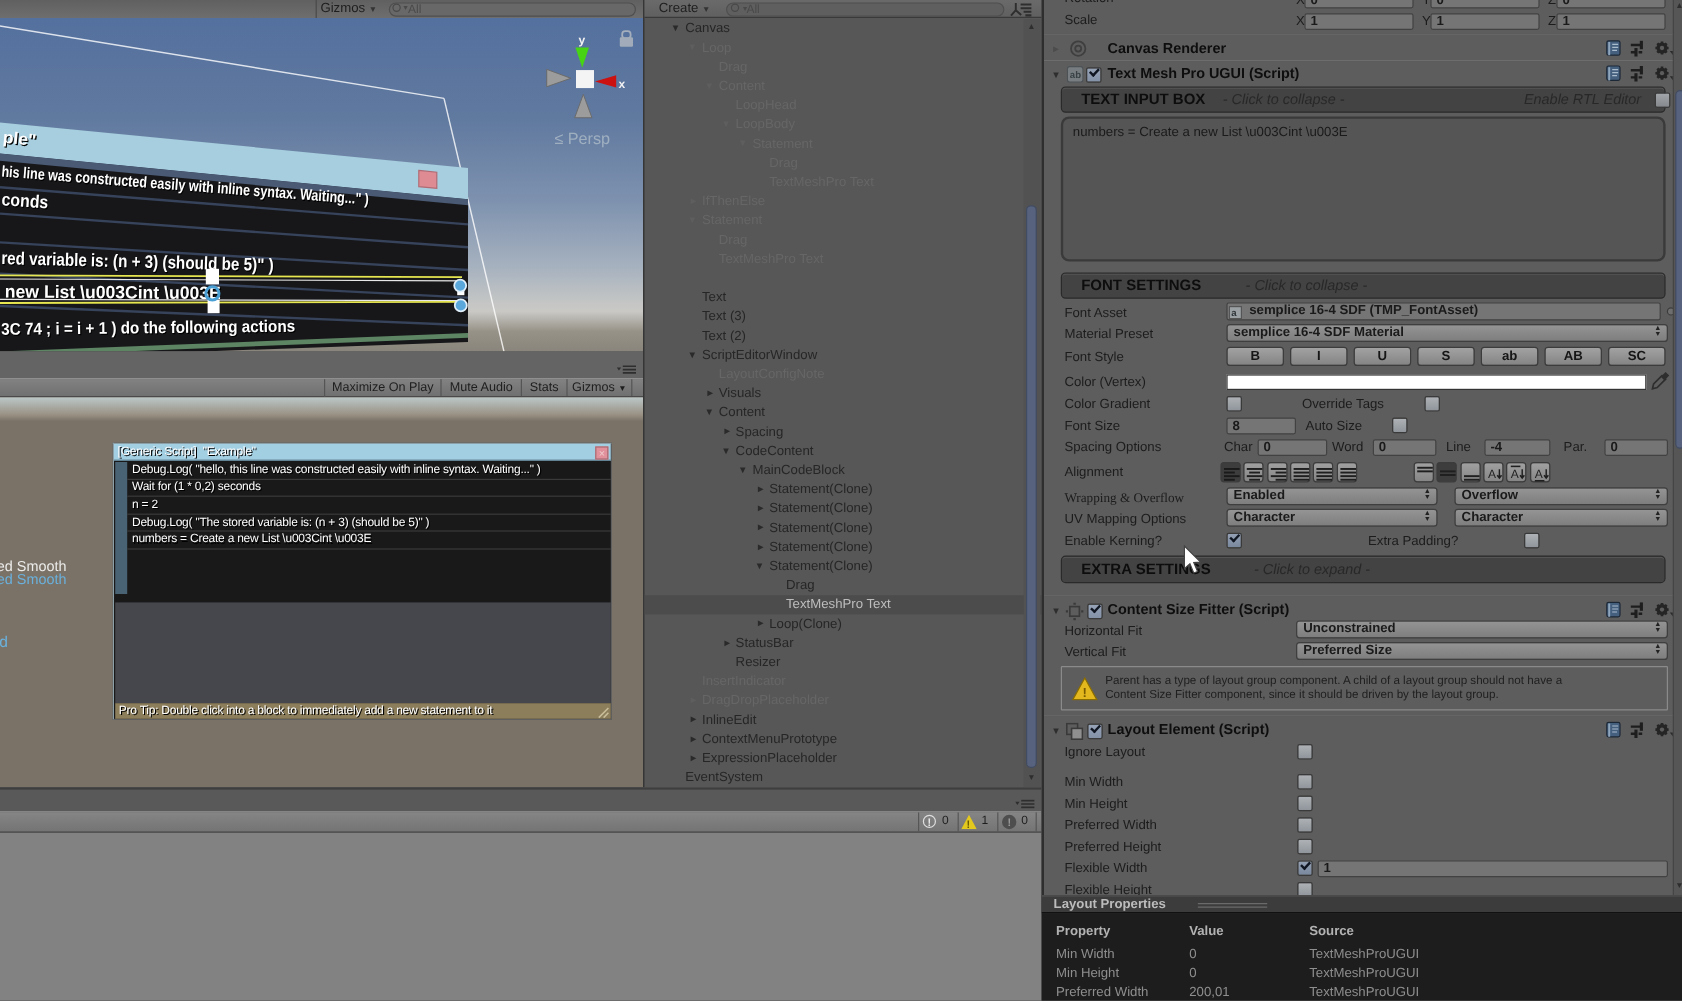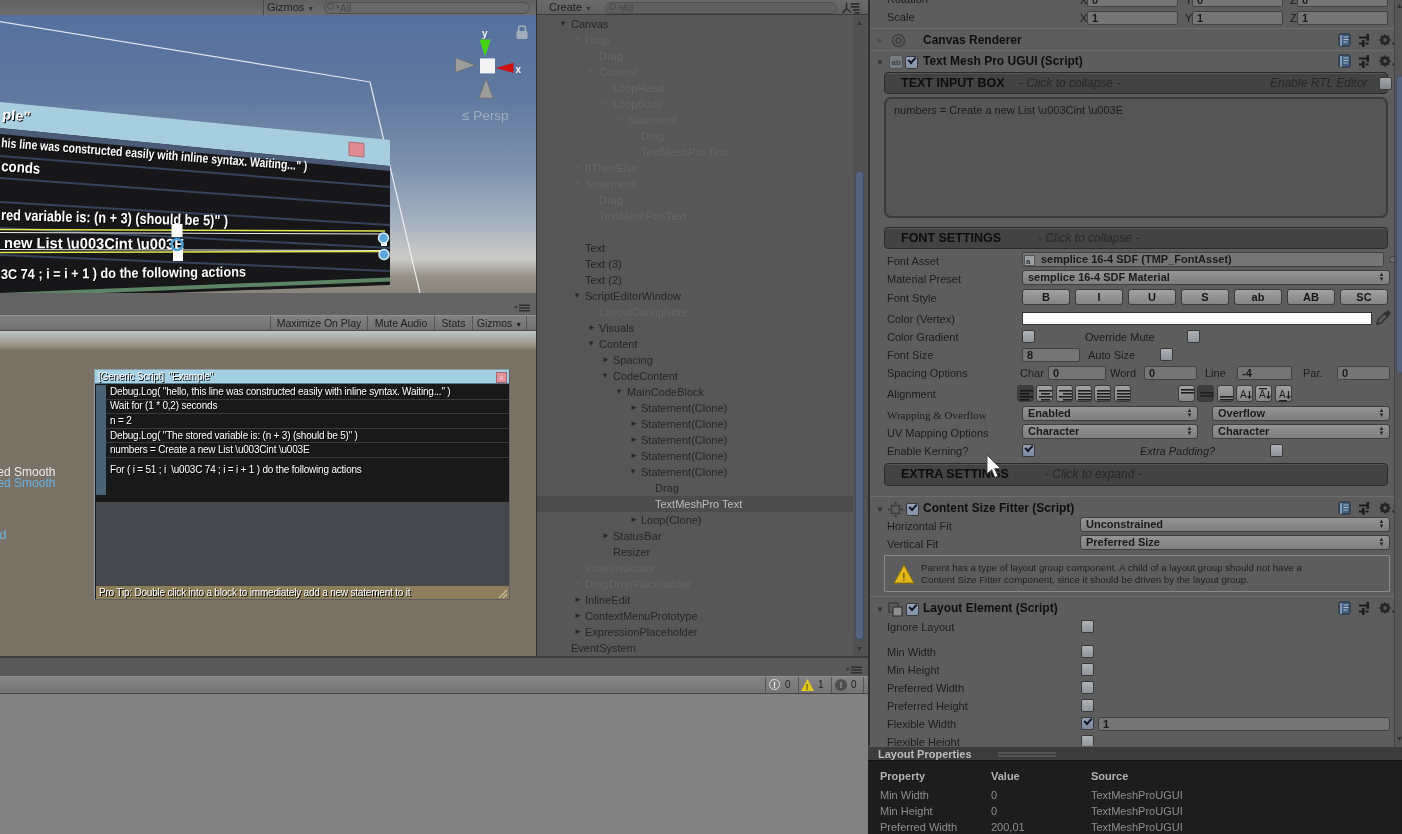--- a/index.html
+++ b/index.html
@@ -135,23 +135,20 @@
         </div>
       <div class="abs" style="left:11px;top:44.2px;width:403px;height:14.6px;border-bottom:1px solid #3a3a3a;">
           <span class="gcode abs" style="left:4px;top:1px;">n = 2</span>
         </div>
       <div class="abs" style="left:11px;top:58.8px;width:403px;height:14.6px;border-bottom:1px solid #3a3a3a;">
           <span class="gcode abs" style="left:4px;top:1px;">Debug.Log( "The stored variable is: (n + 3) (should be 5)" )</span>
         </div>
       <div class="abs" style="left:11px;top:73.4px;width:403px;height:14.6px;border-bottom:1px solid #3a3a3a;">
           <span class="gcode abs" style="left:4px;top:1px;">numbers = Create a new List \u003Cint \u003E</span>
         </div>
-      <div class="abs" style="left:11px;top:93px;width:403px;height:14.6px;">
-          <span class="gcode abs" style="left:4px;top:1px;">For ( i = 51 ; i &nbsp;\u003C 74 ; i = i + 1 ) do the following actions</span>
-        </div>
 
 
       <div class="abs" style="left:1px;top:132px;width:413px;height:84px;background:#45474d;"></div>
 
       <div class="abs" style="left:1px;top:216px;width:413px;height:13px;background:#8c7e5b;">
         <span class="gcode abs" style="left:3px;top:1px;">Pro Tip: Double click into a block to immediately add a new statement to it</span>
         <svg class="abs" style="right:1px;top:3px;" width="10" height="10">
             <path d="M9,1 L1,9 M9,5 L5,9" stroke="#c8bd9a" stroke-width="1.3"></path>
           </svg>
       </div>
@@ -466,21 +463,21 @@
   <div class="btn" style="left:417px;top:289px;width:48px;">AB</div>
   <div class="btn" style="left:470px;top:289px;width:48px;">SC</div>
   <span class="lbl" style="left:17px;top:313px;">Color (Vertex)</span>
   <div class="abs" style="left:152px;top:312px;width:350px;height:13px;background:#fff;border:1px solid #333;"></div>
   <svg class="abs" style="left:506px;top:309px;" width="15" height="16">
       <path d="M12,1 l3,3 l-4,4 l-3,-3 z" fill="#2e2e2e"></path>
       <path d="M9,4 L2,11 l-1,4 l4,-1 l7,-7 z" fill="none" stroke="#2e2e2e" stroke-width="1.4"></path>
     </svg>
   <span class="lbl" style="left:17px;top:331px;">Color Gradient</span>
   <div class="cb" style="left:152px;top:330px;"></div>
-  <span class="lbl" style="left:215px;top:331px;">Override Mute</span>
+  <span class="lbl" style="left:215px;top:331px;">Override Tags</span>
   <div class="cb" style="left:317px;top:330px;"></div>
   <span class="lbl" style="left:17px;top:349px;">Font Size</span>
   <div class="fld" style="left:152px;top:348px;width:58px;">8</div>
   <span class="lbl" style="left:218px;top:349px;">Auto Size</span>
   <div class="cb" style="left:290px;top:348px;"></div>
   <span class="lbl" style="left:17px;top:367px;">Spacing Options</span>
   <span class="lbl" style="left:150px;top:367px;">Char</span>
   <div class="fld" style="left:178px;top:366px;width:58px;">0</div>
   <span class="lbl" style="left:240px;top:367px;">Word</span>
   <div class="fld" style="left:274px;top:366px;width:53px;">0</div>
@@ -580,21 +577,21 @@
   <span class="lbl" style="left:17px;top:409px;font-family:Liberation Serif, serif;">Wrapping &amp; Overflow</span>
   <div class="dd" style="left:152px;top:406px;width:176px;">Enabled<span class="dda">▲<br>▼</span></div>
   <div class="dd" style="left:342px;top:406px;width:178px;">Overflow<span class="dda">▲<br>▼</span></div>
   <span class="lbl" style="left:17px;top:427px;">UV Mapping Options</span>
   <div class="dd" style="left:152px;top:424px;width:176px;">Character<span class="dda">▲<br>▼</span></div>
   <div class="dd" style="left:342px;top:424px;width:178px;">Character<span class="dda">▲<br>▼</span></div>
   <span class="lbl" style="left:17px;top:445px;">Enable Kerning?</span>
   <div class="cb" style="left:152px;top:444px;background:linear-gradient(#93a0b4,#7a889e);">
       <span class="chk"></span>
     </div>
-  <span class="lbl" style="left:270px;top:445px;font-style:italic;">Extra Padding?</span>
+  <span class="lbl" style="left:270px;top:445px;">Extra Padding?</span>
   <div class="cb" style="left:400px;top:444px;"></div>
 
   <div class="bar" style="top:463px;height:23px;">
     <span class="bart" style="position:absolute;left:16px;">EXTRA SETTINGS</span>
     <span class="bari" style="position:absolute;left:160px;">- Click to expand -</span>
   </div>
   <div class="div" style="top:496px;"></div>
 
   <span class="tri" style="left:6px;top:505px;color:#2e2e2e;">▼</span>
   <svg class="abs" style="left:18px;top:502px;" width="15" height="15">

